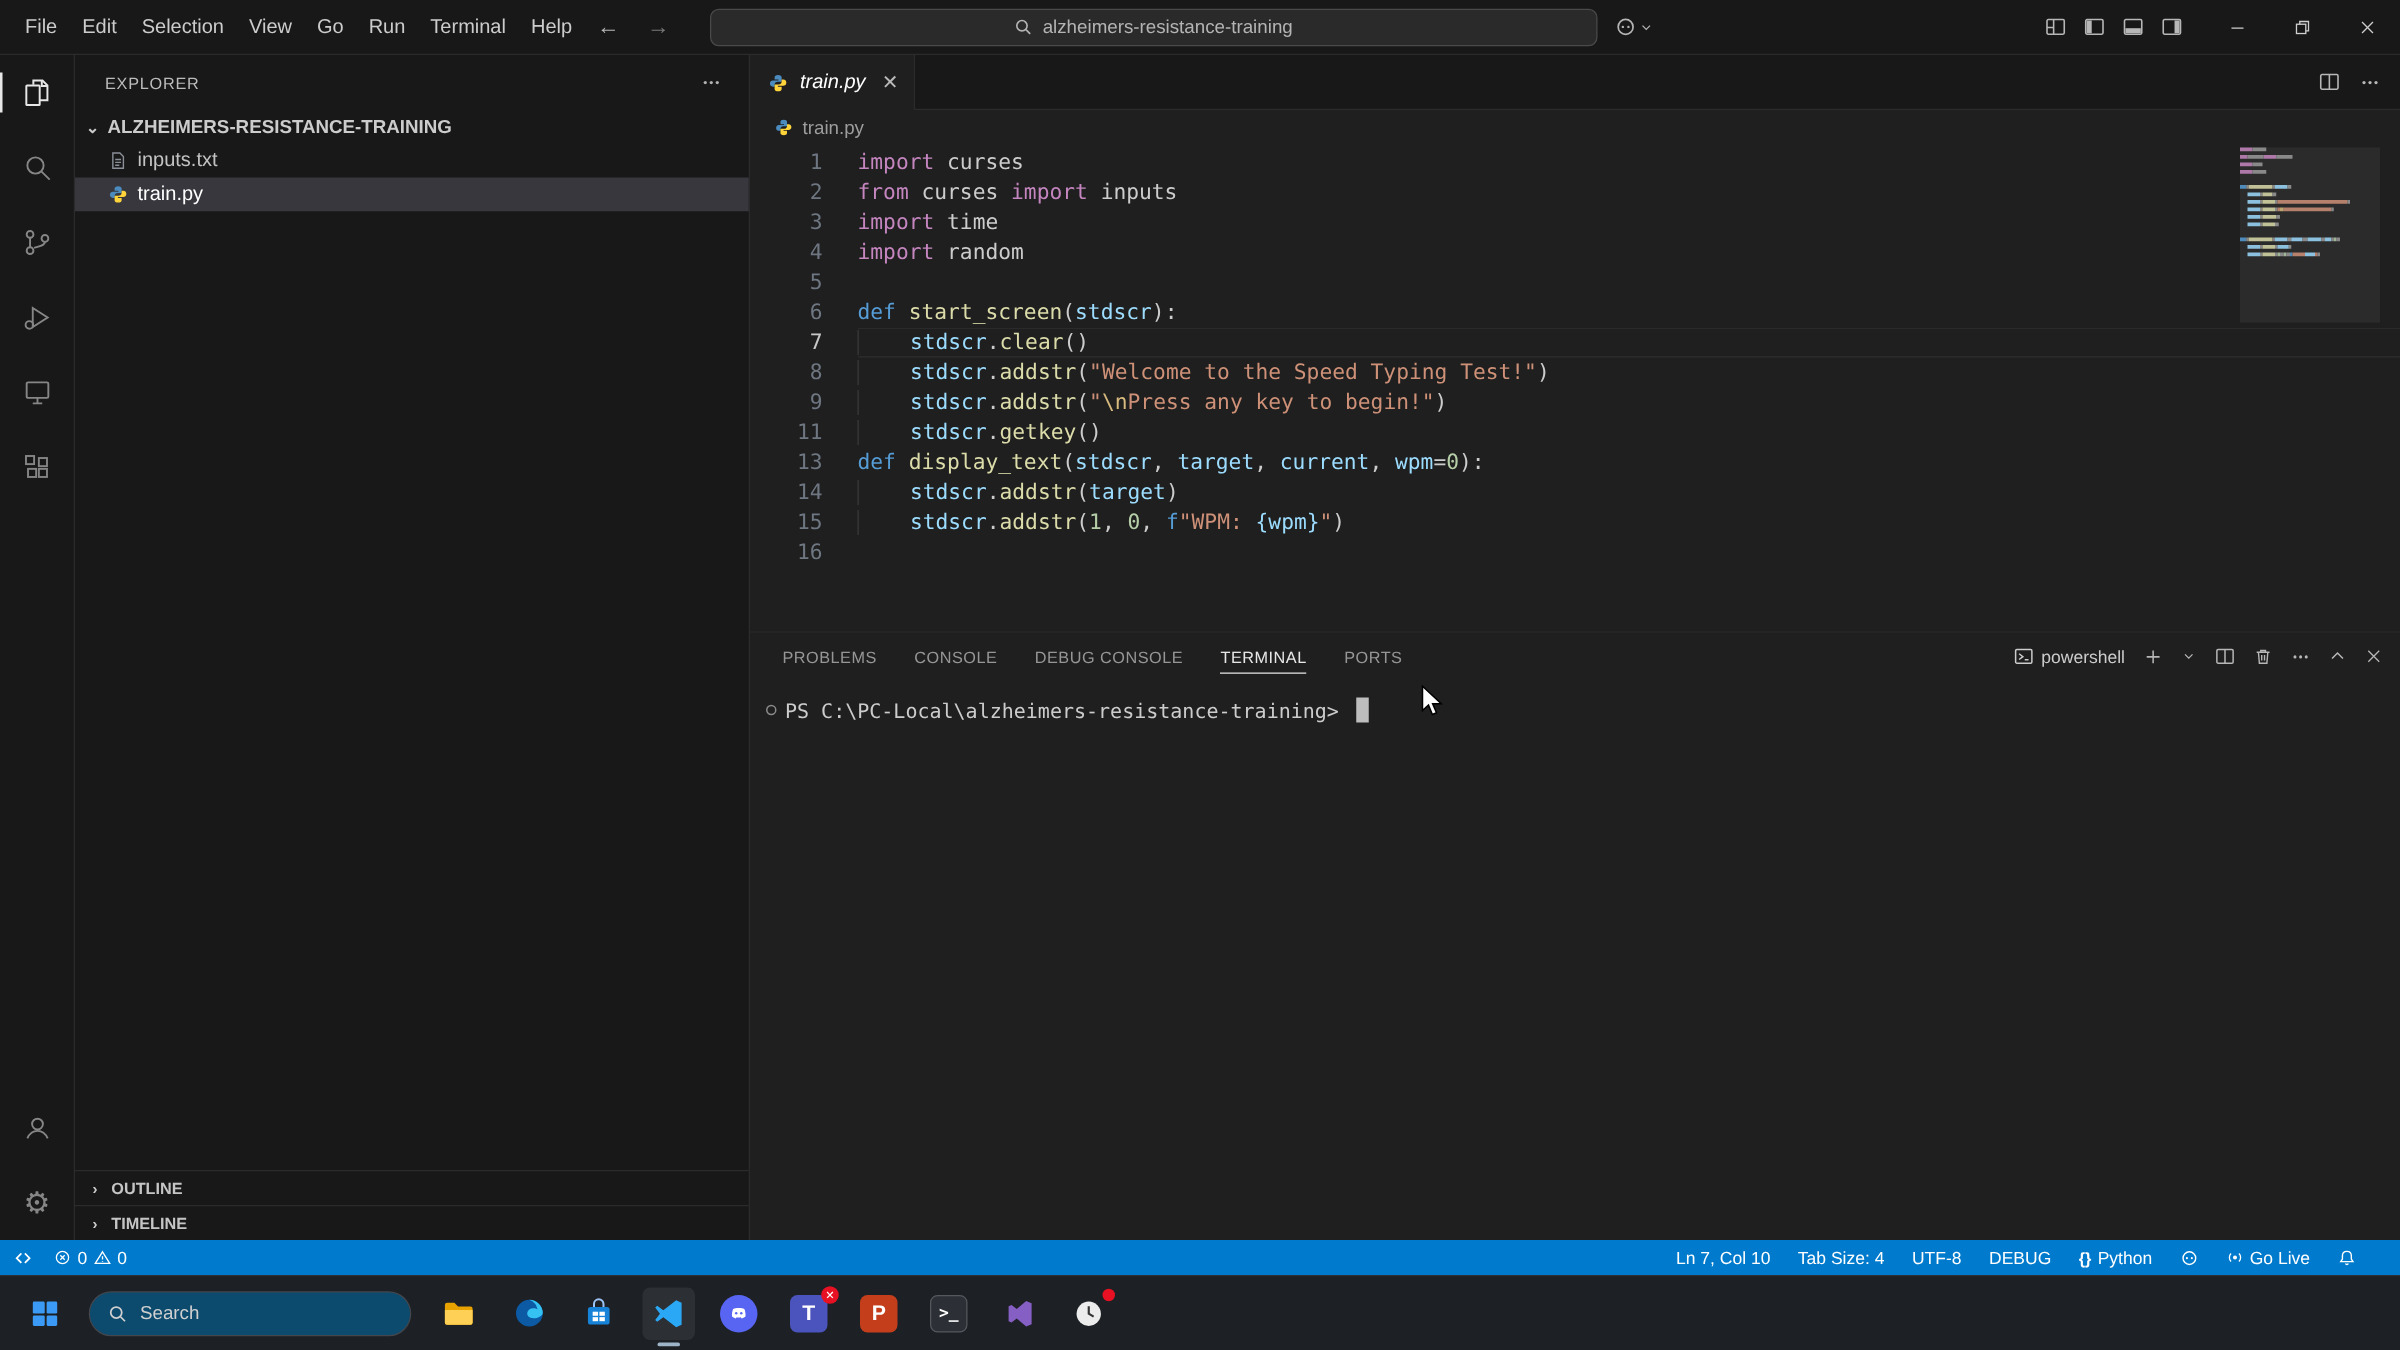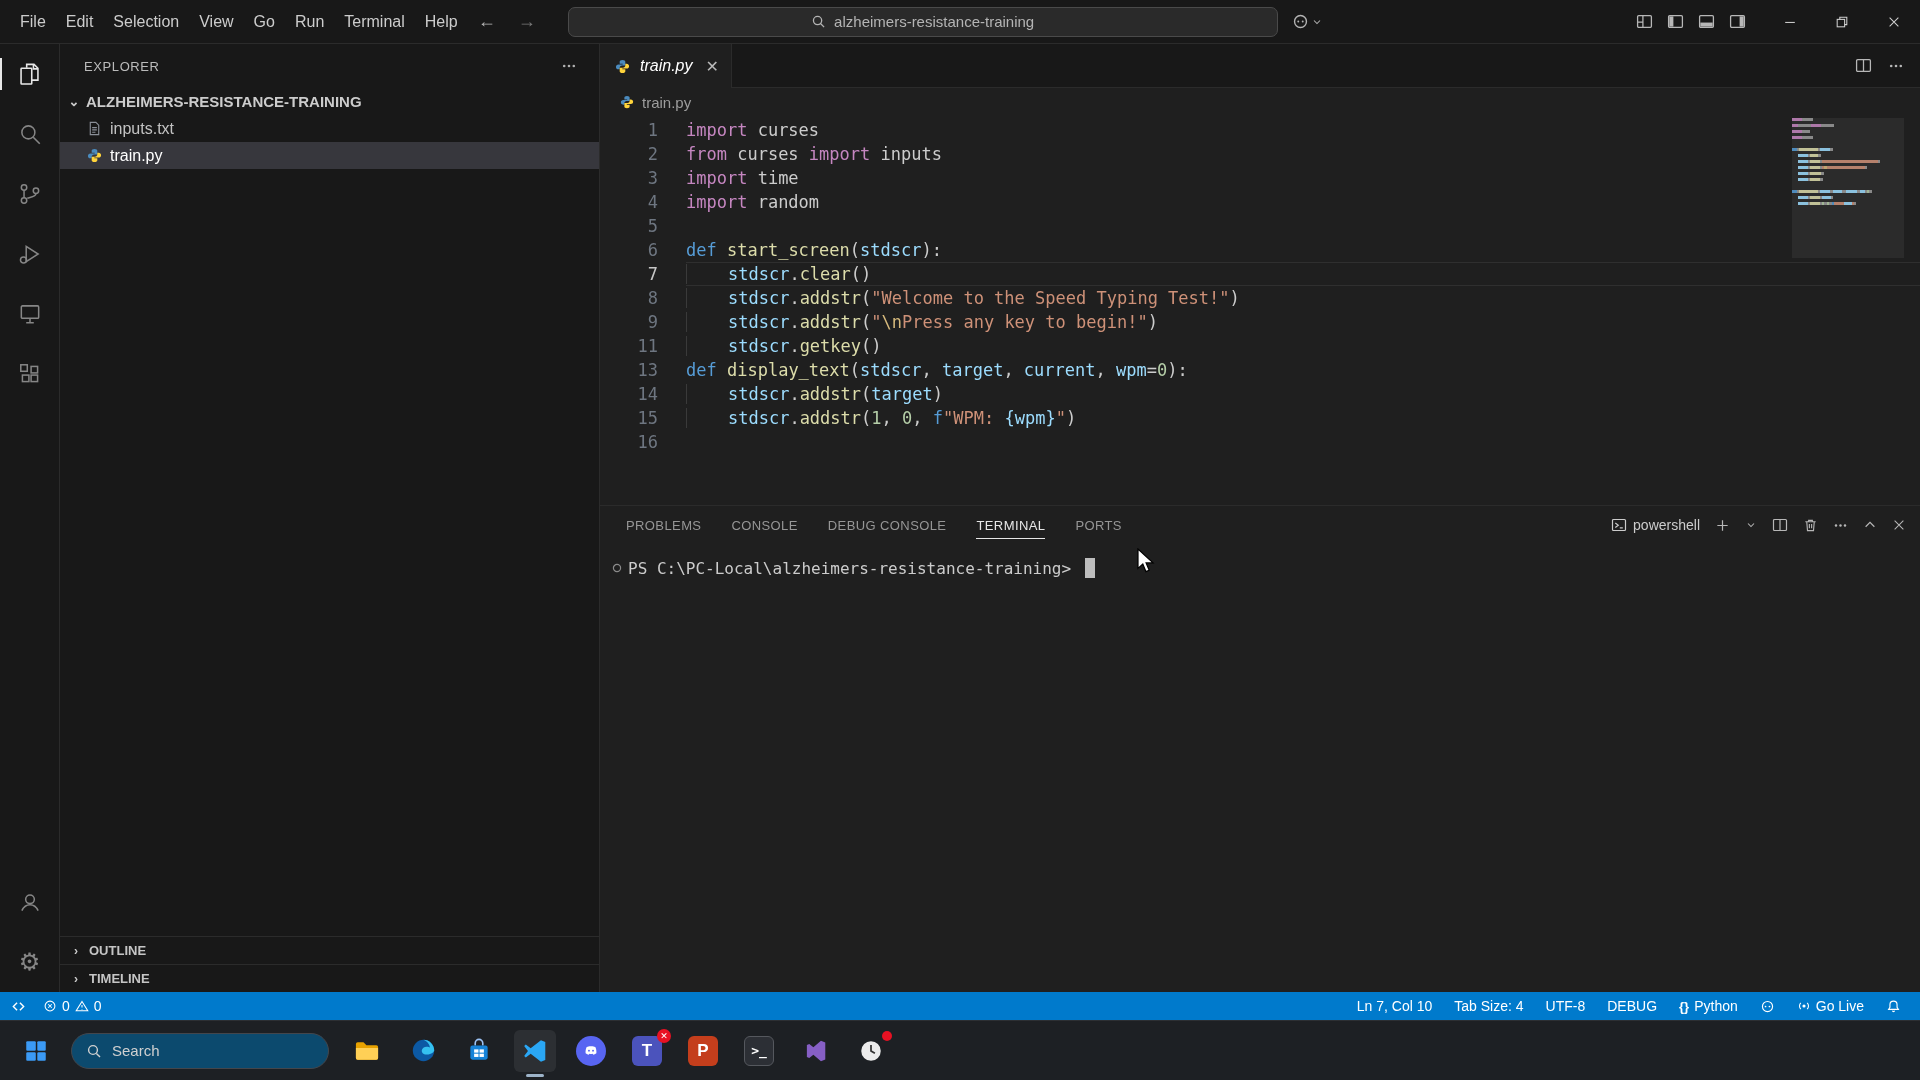--- a/index.html
+++ b/index.html
@@ -81,21 +81,21 @@
   .shell-label { display:flex; align-items:flex-end; gap:6px; color:#cccccc; font-size:14px; }
   .terminal { flex:1; padding:14px 0 0 12px; font-family:"DejaVu Sans Mono", monospace; font-size:16px; color:#cccccc; position:relative;text-align:right; }
   .term-line { display:flex; align-items:center; gap:6px; }
   .term-deco { color:#8a8a8a; }
   .term-cursor { display:inline-block; width:10px; height:20px; background:#bdbdbd; margin-left:8px; }
 
   
   .statusbar { position:absolute; left:0; right:0; top:992px; height:28px; background:#007acc; color:#ffffff; display:flex; align-items:center; font-size:14px; }
   .sb-item { display:flex; align-items:center; gap:5px; padding:0 7px; height:100%; }
   .sb-remote { width:36px; justify-content:center; padding:0; }
-  .sb-right { margin-left:auto; display:flex; align-items:flex-end; gap:8px; padding-right:12px; }
+  .sb-right { margin-left:auto; display:flex; align-items:flex-end; gap:8px; padding-right:28px; }
   .sb-braces { font-weight:700; font-size:13px; }
 
   
   .taskbar { position:absolute; left:0; right:0; top:1020px; height:60px; background:#1d2024; border-top:1px solid rgba(255,255,255,.07); display:flex; align-items:center; padding-left:14px; gap:13px; }
   .start-btn { width:44px; height:44px; border-radius:6px; display:flex; align-items:center; justify-content:center; }
   .tb-search { width:258px; height:36px; border-radius:18px; background:#0c4a6e; border:1px solid #43464c; display:flex; align-items:center; gap:10px; padding-left:14px; color:#d0d0d0; font-size:15px; }
   .tb-apps { display:flex; align-items:center; gap:14px; margin-left:4px; }
   .tb-icon { width:42px; height:42px; border-radius:6px; display:flex; align-items:center; justify-content:center; position:relative; }
   .tb-icon.active { background:rgba(255,255,255,.07); }
   .tb-icon.active::after { content:""; position:absolute; bottom:-5px; left:50%; transform:translateX(-50%); width:18px; height:3px; border-radius:2px; background:#9db3c8; }

